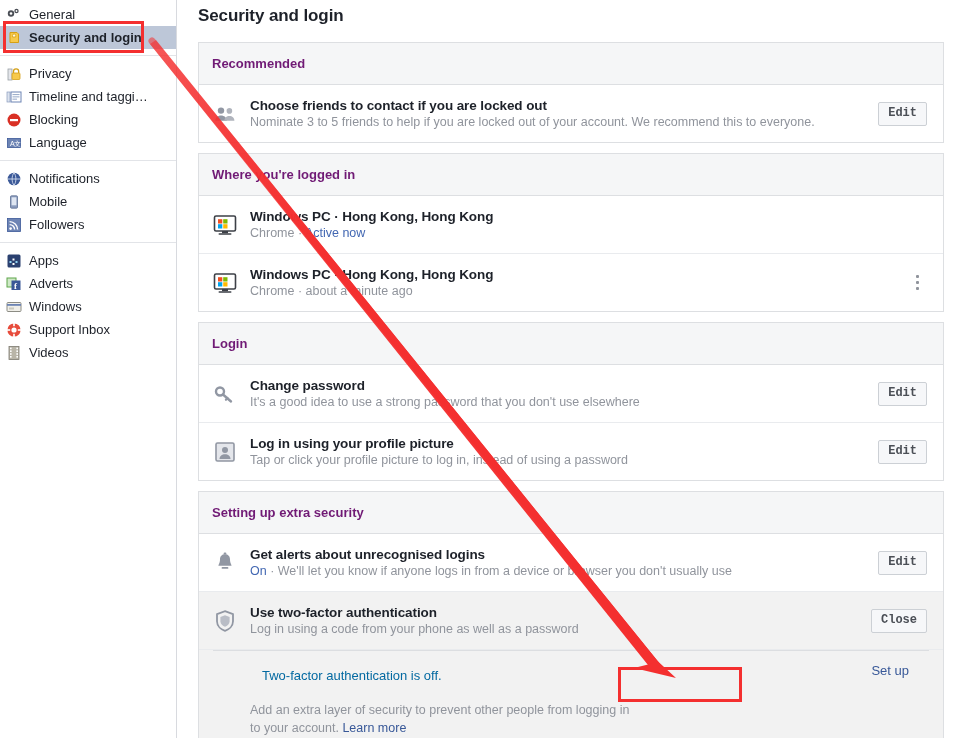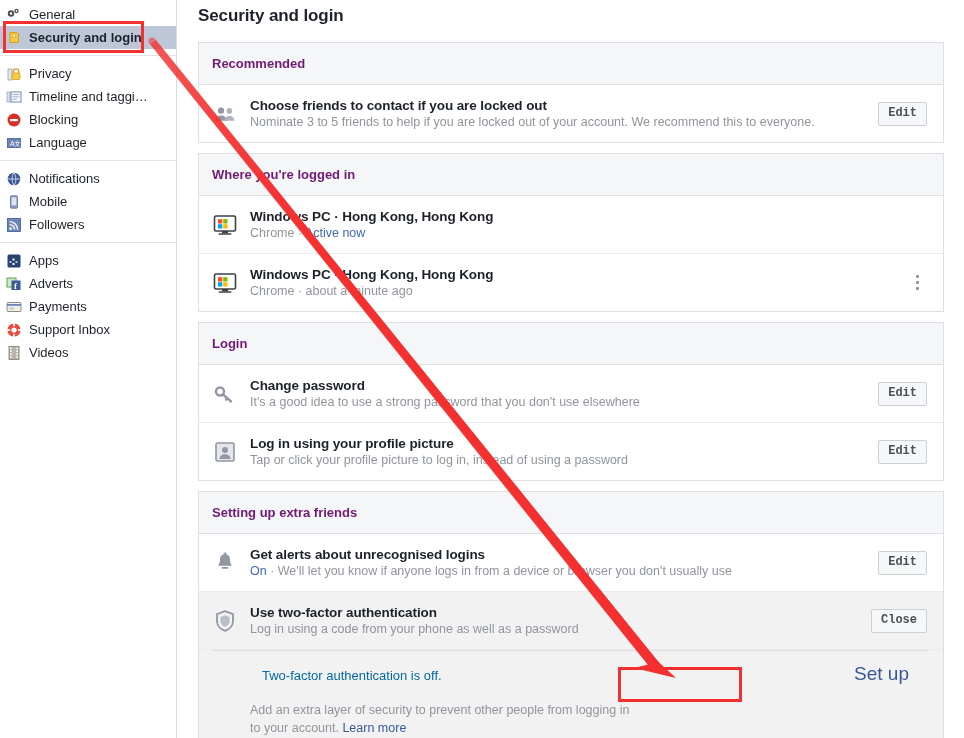--- a/index.html
+++ b/index.html
@@ -165,21 +165,21 @@
     line-height: 18px;
     max-width: 380px;
     margin-top: 18px;
   }
   .tfa-line2 a { color: #385898; text-decoration: none; }
   .setup-link {
     position: absolute;
     right: 34px;
     top: 13px;
     color: #385898;
-    font-size: 19px;
+    font-size: 13px;
     cursor: pointer;
     text-decoration: none;
   }
 
   
   .annot {
     position: absolute;
     border: 3px solid #f42f2f;
     box-sizing: border-box;
     pointer-events: none;
@@ -330,21 +330,21 @@
         <span class="nav-label">Adverts</span>
       </div>
       <div class="nav-item">
         <span class="nav-icon">
           <svg width="16" height="16" viewBox="0 0 16 16">
             <rect x="1" y="3.5" width="14" height="9" rx="1" fill="#f0efe9" stroke="#8c8c84" stroke-width="1"></rect>
             <rect x="1" y="5" width="14" height="1.8" fill="#6d84b4"></rect>
             <rect x="3" y="8.5" width="5" height="2" fill="#c9c9c0"></rect>
           </svg>
         </span>
-        <span class="nav-label">Payments</span>
+        <span class="nav-label">Windows</span>
       </div>
       <div class="nav-item">
         <span class="nav-icon">
           <svg width="16" height="16" viewBox="0 0 16 16">
             <circle cx="8" cy="8" r="6.6" fill="#e74c3c"></circle>
             <circle cx="8" cy="8" r="2.6" fill="#fff"></circle>
             <rect x="7.2" y="0.8" width="1.6" height="3.4" fill="#fff"></rect>
             <rect x="7.2" y="11.8" width="1.6" height="3.4" fill="#fff"></rect>
             <rect x="0.8" y="7.2" width="3.4" height="1.6" fill="#fff"></rect>
             <rect x="11.8" y="7.2" width="3.4" height="1.6" fill="#fff"></rect>
@@ -477,21 +477,21 @@
           <div class="row-title">Log in using your profile picture</div>
           <div class="row-sub">Tap or click your profile picture to log in, instead of using a password</div>
         </span>
         <span class="row-action">
           <button class="btn">Edit</button>
         </span>
       </div>
     </div>
 
     <div class="panel">
-      <div class="panel-header">Setting up extra friends</div>
+      <div class="panel-header">Setting up extra security</div>
 
       <div class="row">
         <span class="row-icon">
           <svg width="20" height="22" viewBox="0 0 20 22">
             <path d="M10 2.2c-3 0-5 2-5 5 0 4-1.6 5.4-1.6 6.6h13.2C16.6 12.6 15 11.2 15 7.2c0-3-2-5-5-5z" fill="#9197a3"></path>
             <rect x="8.6" y="0.4" width="2.8" height="2.2" rx="1" fill="#9197a3"></rect>
             <rect x="6.6" y="15" width="6.8" height="1.8" rx="0.9" fill="#9197a3"></rect>
           </svg>
         </span>
         <span class="row-text">

